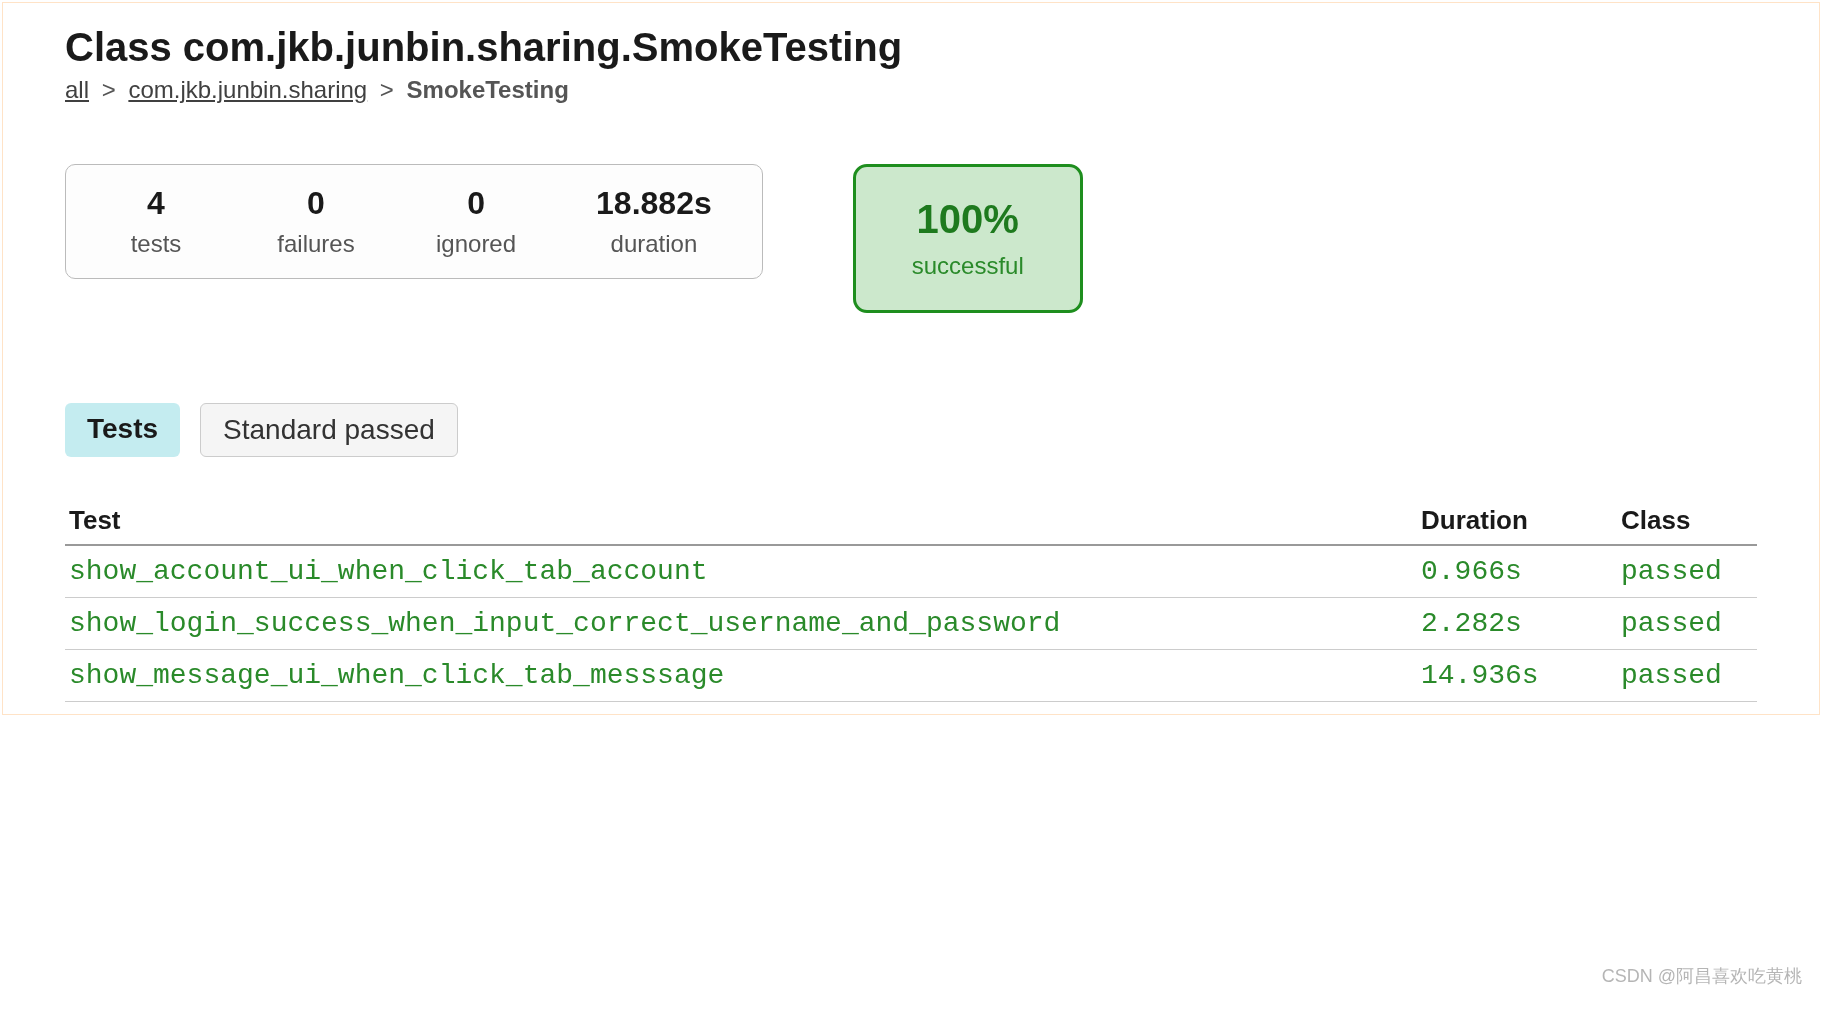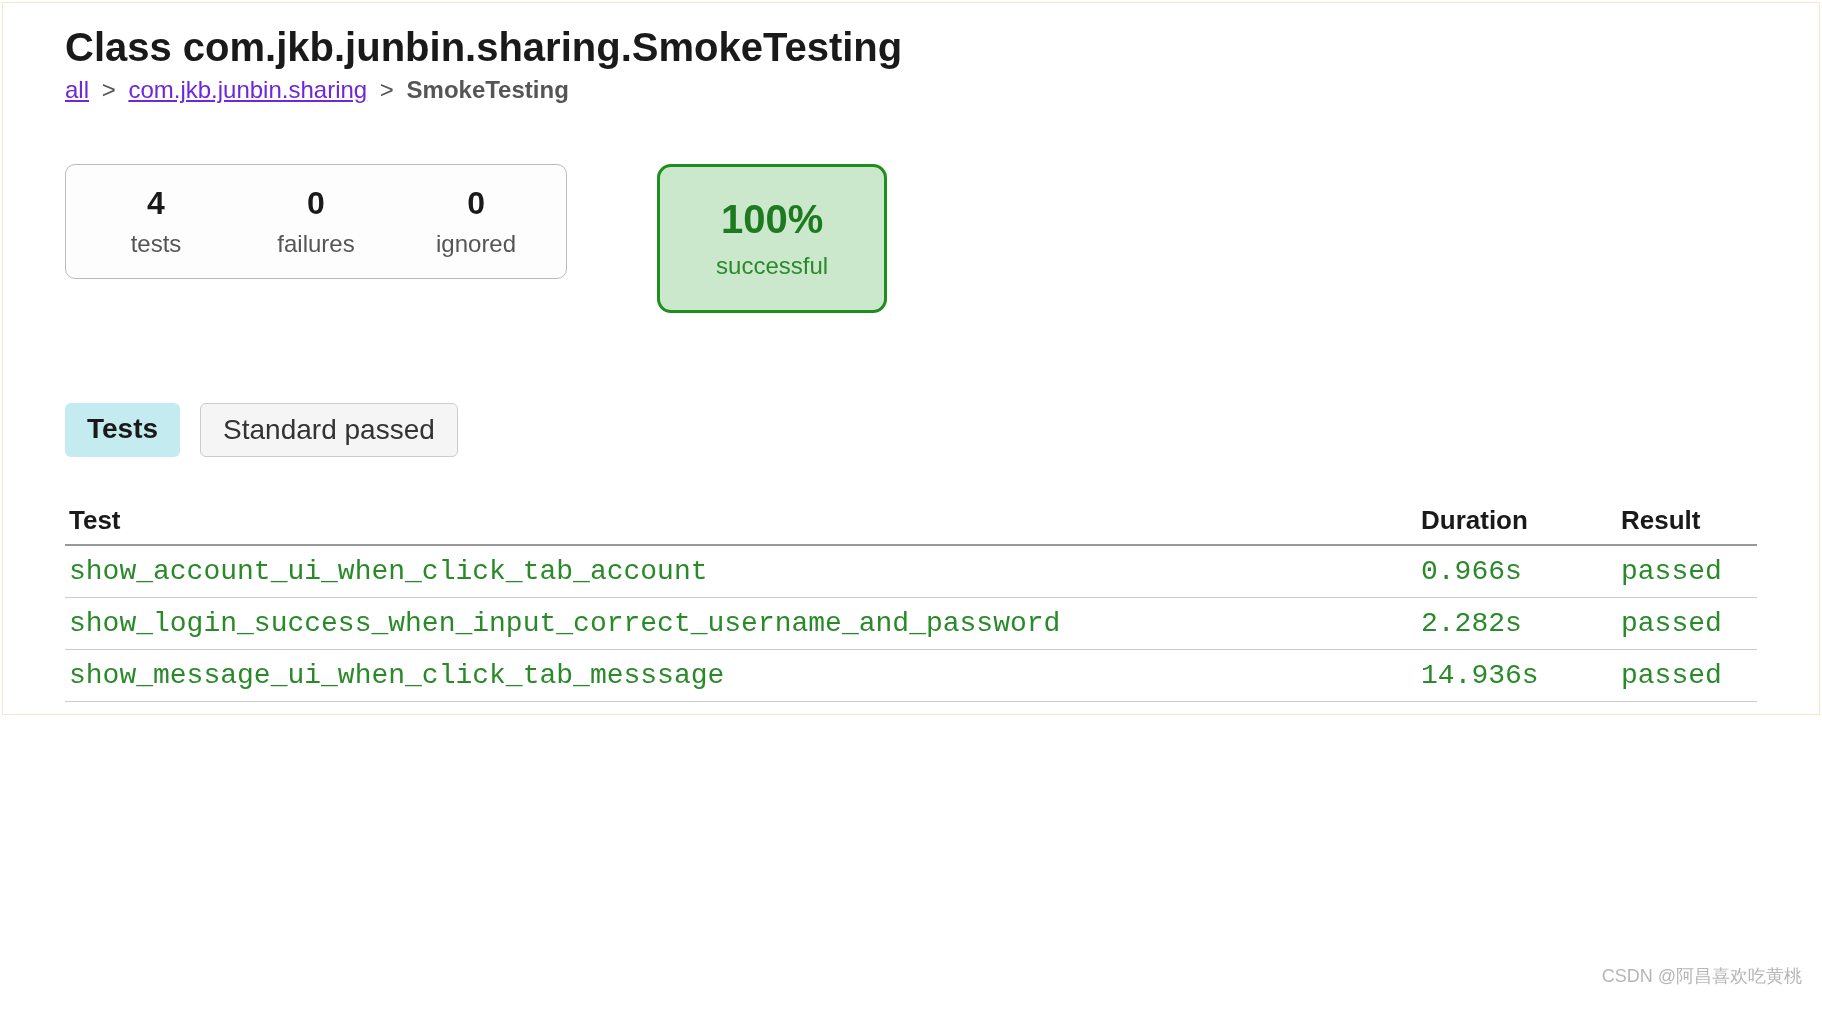--- a/index.html
+++ b/index.html
@@ -26,21 +26,21 @@
       font-weight: bold;
       color: #1a1a1a;
       margin-bottom: 6px;
     }
     .breadcrumb {
       font-size: 24px;
       color: #555;
       margin-bottom: 60px;
     }
     .breadcrumb a {
-      color: #6d28d9;
+      color: #404040;
       text-decoration: underline;
     }
     .breadcrumb-sep {
       margin: 0 6px;
       color: #555;
     }
     .breadcrumb-current {
       color: #555;
       font-weight: bold;
     }
@@ -178,39 +178,43 @@
         <div class="metric-label">tests</div>
       </div>
       <div class="metric">
         <div class="metric-value">0</div>
         <div class="metric-label">failures</div>
       </div>
       <div class="metric">
         <div class="metric-value">0</div>
         <div class="metric-label">ignored</div>
       </div>
+      <div class="metric">
+        <div class="metric-value">18.882s</div>
+        <div class="metric-label">duration</div>
+      </div>
     </div>
 
     <div class="success-box">
       <div class="success-value">100%</div>
       <div class="success-label">successful</div>
     </div>
   </div>
 
   <div class="tabs">
     <div class="tab active">Tests</div>
     <div class="tab">Standard passed</div>
   </div>
 
   <table class="tests-table">
     <thead>
       <tr>
         <th>Test</th>
         <th>Duration</th>
-        <th>Result</th>
+        <th>Class</th>
       </tr>
     </thead>
     <tbody id="tests-tbody">
     <tr>
             <td><a href="#">show_account_ui_when_click_tab_account</a></td>
             <td>0.966s</td>
             <td>passed</td>
           </tr>
           <tr>
             <td><a href="#">show_login_success_when_input_correct_username_and_password</a></td>

